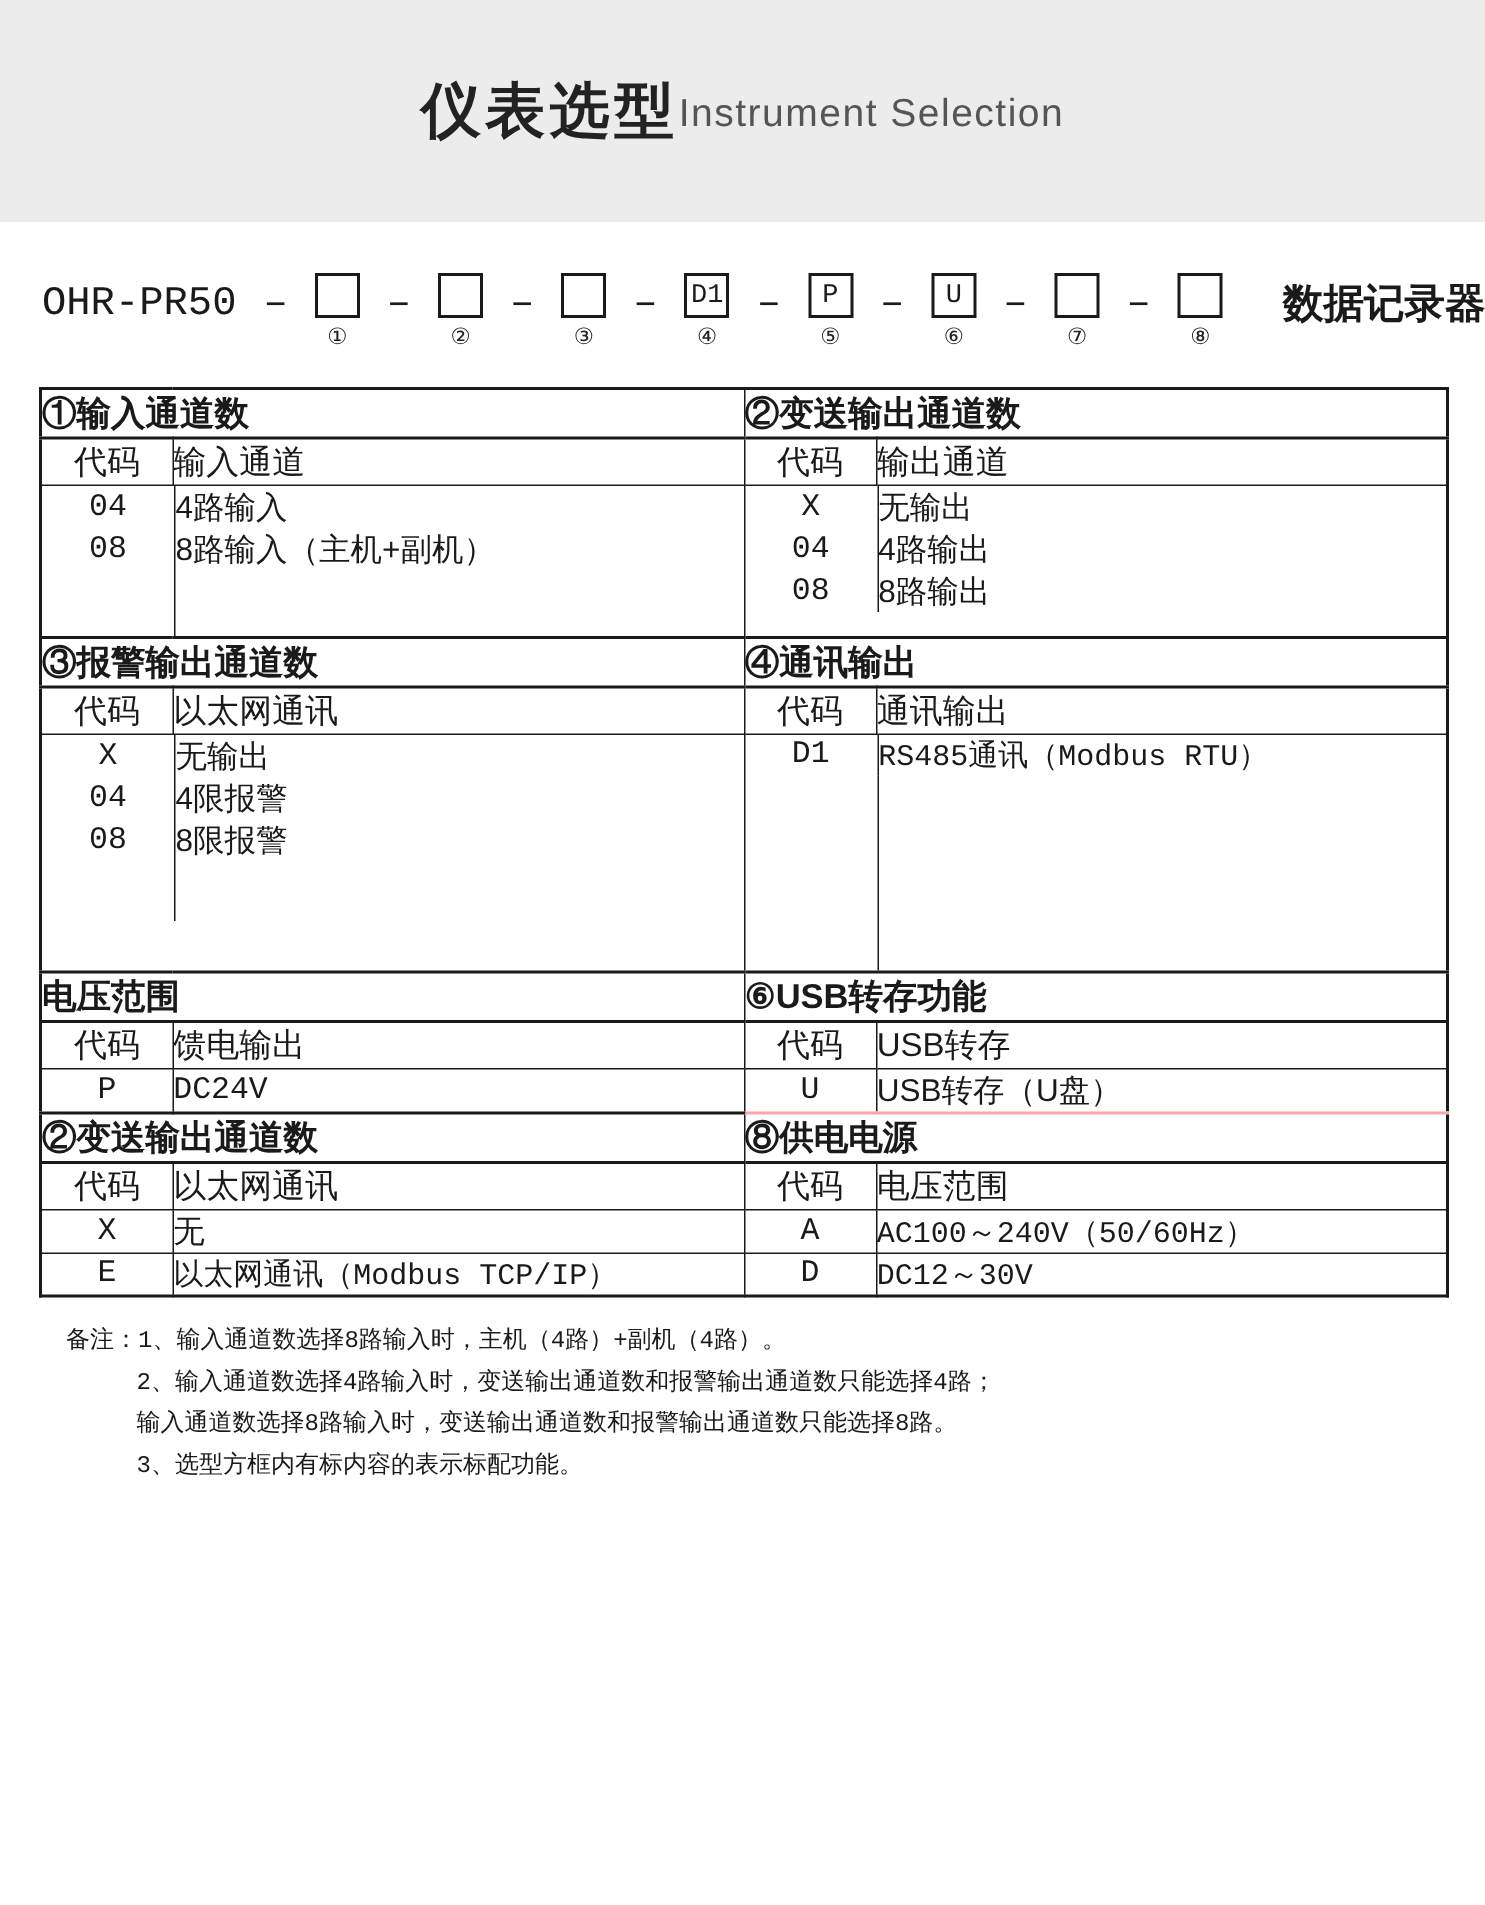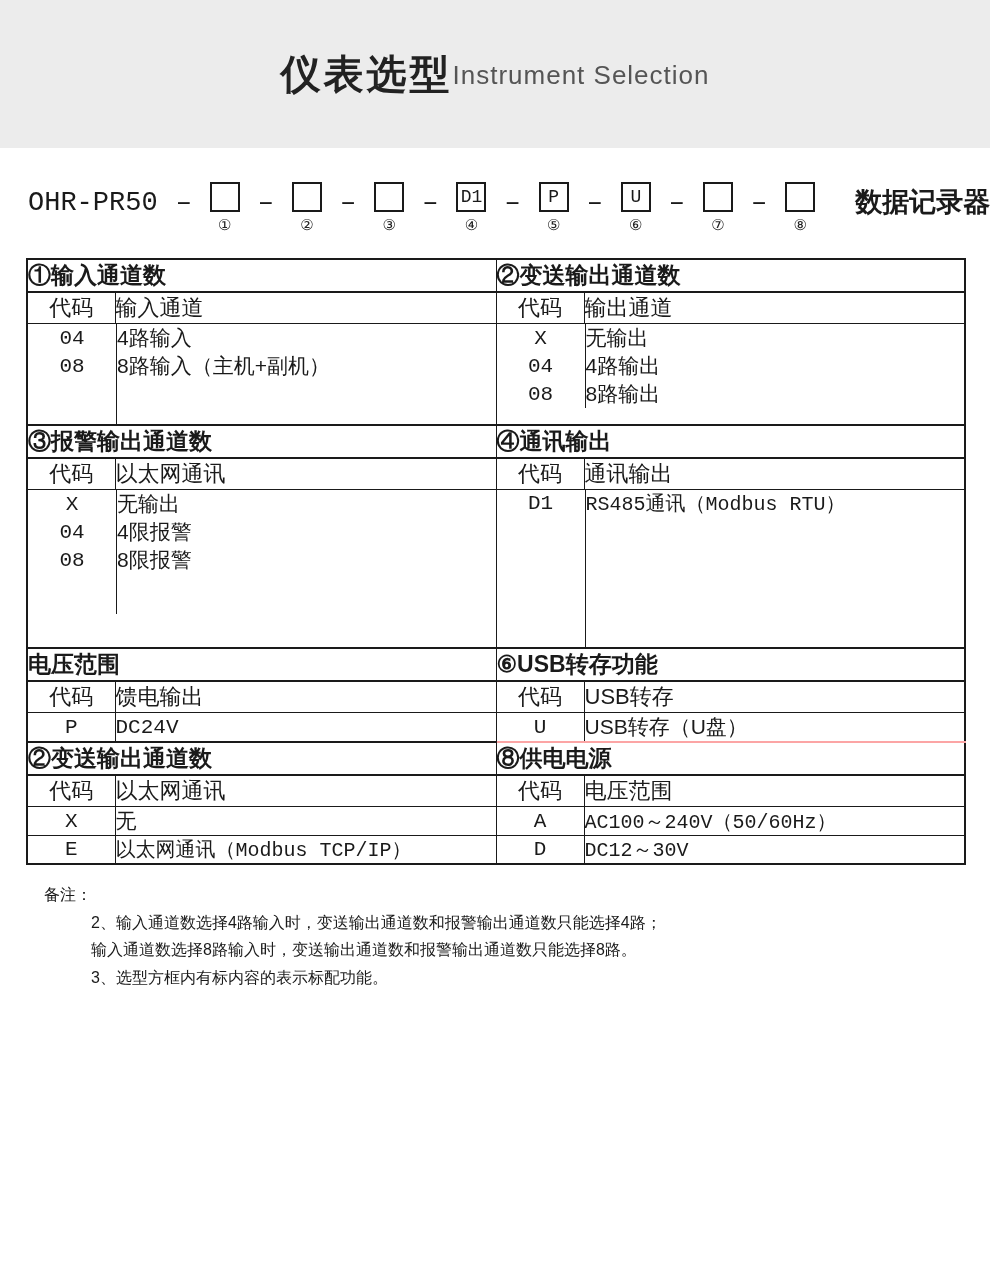--- a/index.html
+++ b/index.html
@@ -147,20 +147,21 @@
   
   .notes {
     margin: 16px 0 0 0;
     padding-left: 44px;
     font-size: 16px;
     line-height: 1.72;
     color: #1a1a1a;
   }
   .notes .nrow {
     display: flex;
+    font-family: Liberation Mono, monospace;
   }
   .notes .nlabel {
     white-space: nowrap;
   }
   .notes .nbody {
     white-space: pre-line;
   }
   .notes .indent {
     padding-left: 47px;
   }
@@ -374,20 +375,21 @@
       <td class="cell-val mono" style="font-size:20px;">以太网通讯（Modbus TCP/IP）</td>
       <td class="cell-code" style="border-right:1px solid #1a1a1a;">D</td>
       <td class="cell-val mono" style="font-size:20px;">DC12～30V</td>
     </tr>
   </tbody>
     </table>
 
   <div class="notes">
     <div class="nrow">
       <span class="nlabel">备注：</span>
+      <span class="nbody">1、输入通道数选择8路输入时，主机（4路）+副机（4路）。</span>
     </div>
     <div class="nrow indent">
       <span class="nbody">2、输入通道数选择4路输入时，变送输出通道数和报警输出通道数只能选择4路；
 输入通道数选择8路输入时，变送输出通道数和报警输出通道数只能选择8路。</span>
     </div>
     <div class="nrow indent">
       <span class="nbody">3、选型方框内有标内容的表示标配功能。</span>
     </div>
   </div>
 

